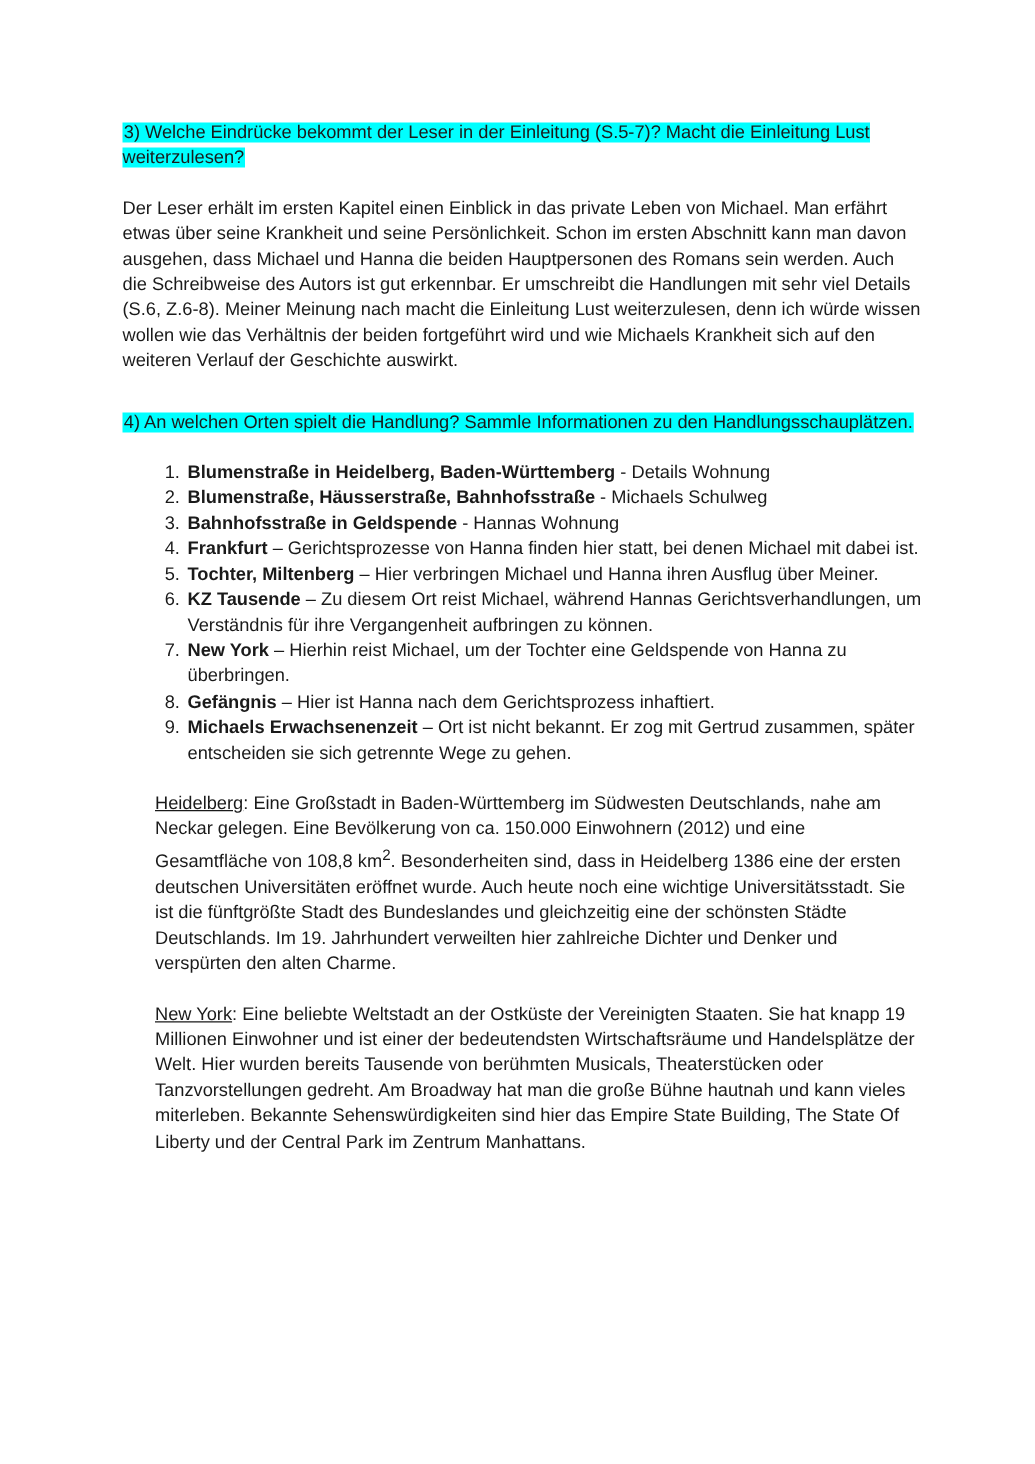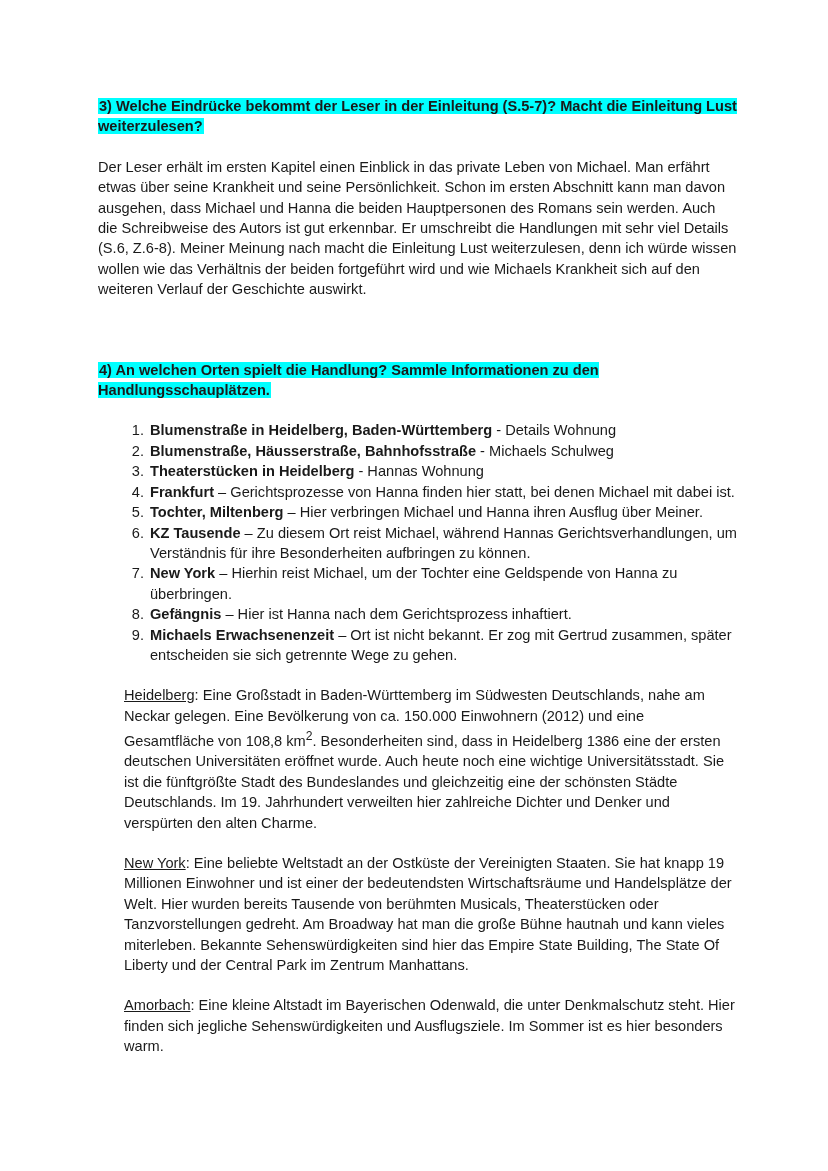--- a/index.html
+++ b/index.html
@@ -18,36 +18,36 @@
     .page {
       position: absolute;
       left: 98px;
       top: 96px;
       width: 640px;
       font-size: 14.6px;
       line-height: 20.4px;
     }
     .question {
       margin: 0;
-      font-weight: bold;
+      font-weight: normal;
       font-size: 14.6px;
       line-height: 20.4px;
     }
     .hl {
       background: #00ffff;
       padding: 0 1px;
     }
     p {
       margin: 0;
     }
     .answer {
       margin-top: 20px;
     }
     .q4 {
-      margin-top: 60px;
+      margin-top: 28px;
     }
     ol {
       margin: 20px 0 0 0;
       padding: 0 0 0 50px;
     }
     ol li {
       padding-left: 2px;
       margin: 0;
     }
     b {
@@ -70,29 +70,28 @@
     <h3 class="question"><span class="hl" style="background: rgb(0, 255, 255);">3) Welche Eindrücke bekommt der Leser in der Einleitung (S.5-7)? Macht die Einleitung Lust weiterzulesen?</span></h3>
     <p class="answer">Der Leser erhält im ersten Kapitel einen Einblick in das private Leben von Michael. Man erfährt etwas über seine Krankheit und seine Persönlichkeit. Schon im ersten Abschnitt kann man davon ausgehen, dass Michael und Hanna die beiden Hauptpersonen des Romans sein werden. Auch die Schreibweise des Autors ist gut erkennbar. Er umschreibt die Handlungen mit sehr viel Details (S.6, Z.6-8). Meiner Meinung nach macht die Einleitung Lust weiterzulesen, denn ich würde wissen wollen wie das Verhältnis der beiden fortgeführt wird und wie Michaels Krankheit sich auf den weiteren Verlauf der Geschichte auswirkt.</p>
   </section>
 
   <section class="q4">
     <h3 class="question"><span class="hl" style="background: rgb(0, 255, 255);">4) An welchen Orten spielt die Handlung? Sammle Informationen zu den Handlungsschauplätzen.</span></h3>
 
     <ol>
       <li><b>Blumenstraße in Heidelberg, Baden-Württemberg</b><span> - </span><span>Details Wohnung</span></li>
       <li><b>Blumenstraße, Häusserstraße, Bahnhofsstraße</b><span> - </span><span>Michaels Schulweg</span></li>
-      <li><b>Theaterstücken in Heidelberg</b><span> - </span><span>Hannas Wohnung</span></li>
+      <li><b>Bahnhofsstraße in Geldspende</b><span> - </span><span>Hannas Wohnung</span></li>
       <li><b>Frankfurt</b><span> – </span><span>Gerichtsprozesse von Hanna finden hier statt, bei denen Michael mit dabei ist.</span></li>
       <li><b>Tochter, Miltenberg</b><span> – </span><span>Hier verbringen Michael und Hanna ihren Ausflug über Meiner.</span></li>
-      <li><b>KZ Tausende</b><span> – </span><span>Zu diesem Ort reist Michael, während Hannas Gerichtsverhandlungen, um Verständnis für ihre Besonderheiten aufbringen zu können.</span></li>
+      <li><b>KZ Tausende</b><span> – </span><span>Zu diesem Ort reist Michael, während Hannas Gerichtsverhandlungen, um Verständnis für ihre Vergangenheit aufbringen zu können.</span></li>
       <li><b>New York</b><span> – </span><span>Hierhin reist Michael, um der Tochter eine Geldspende von Hanna zu überbringen.</span></li>
       <li><b>Gefängnis</b><span> – </span><span>Hier ist Hanna nach dem Gerichtsprozess inhaftiert.</span></li>
       <li><b>Michaels Erwachsenenzeit</b><span> – </span><span>Ort ist nicht bekannt. Er zog mit Gertrud zusammen, später entscheiden sie sich getrennte Wege zu gehen.</span></li>
     </ol>
 
     <p class="desc"><span class="place">Heidelberg</span><span>: Eine Großstadt in Baden-Württemberg im Südwesten Deutschlands, nahe am Neckar gelegen. Eine Bevölkerung von ca. 150.000 Einwohnern (2012) und eine Gesamtfläche von 108,8 km</span><sup>2</sup><span>. Besonderheiten sind, dass in Heidelberg 1386 eine der ersten deutschen Universitäten eröffnet wurde. Auch heute noch eine wichtige Universitätsstadt. Sie ist die fünftgrößte Stadt des Bundeslandes und gleichzeitig eine der schönsten Städte Deutschlands. Im 19. Jahrhundert verweilten hier zahlreiche Dichter und Denker und verspürten den alten Charme.</span></p>
 
     <p class="desc"><span class="place">New York</span><span>: Eine beliebte Weltstadt an der Ostküste der Vereinigten Staaten. Sie hat knapp 19 Millionen Einwohner und ist einer der bedeutendsten Wirtschaftsräume und Handelsplätze der Welt. Hier wurden bereits Tausende von berühmten Musicals, Theaterstücken oder Tanzvorstellungen gedreht. Am Broadway hat man die große Bühne hautnah und kann vieles miterleben. Bekannte Sehenswürdigkeiten sind hier das Empire State Building, The State Of Liberty und der Central Park im Zentrum Manhattans.</span></p>
 
-    <p class="desc"><span class="place">Amorbach</span><span>: Eine kleine Altstadt im Bayerischen Odenwald, die unter Denkmalschutz steht. Hier finden sich jegliche Sehenswürdigkeiten und Ausflugsziele. Im Sommer ist es hier besonders warm.</span></p>
   </section>
 
 </div>
 
 </body></html>

